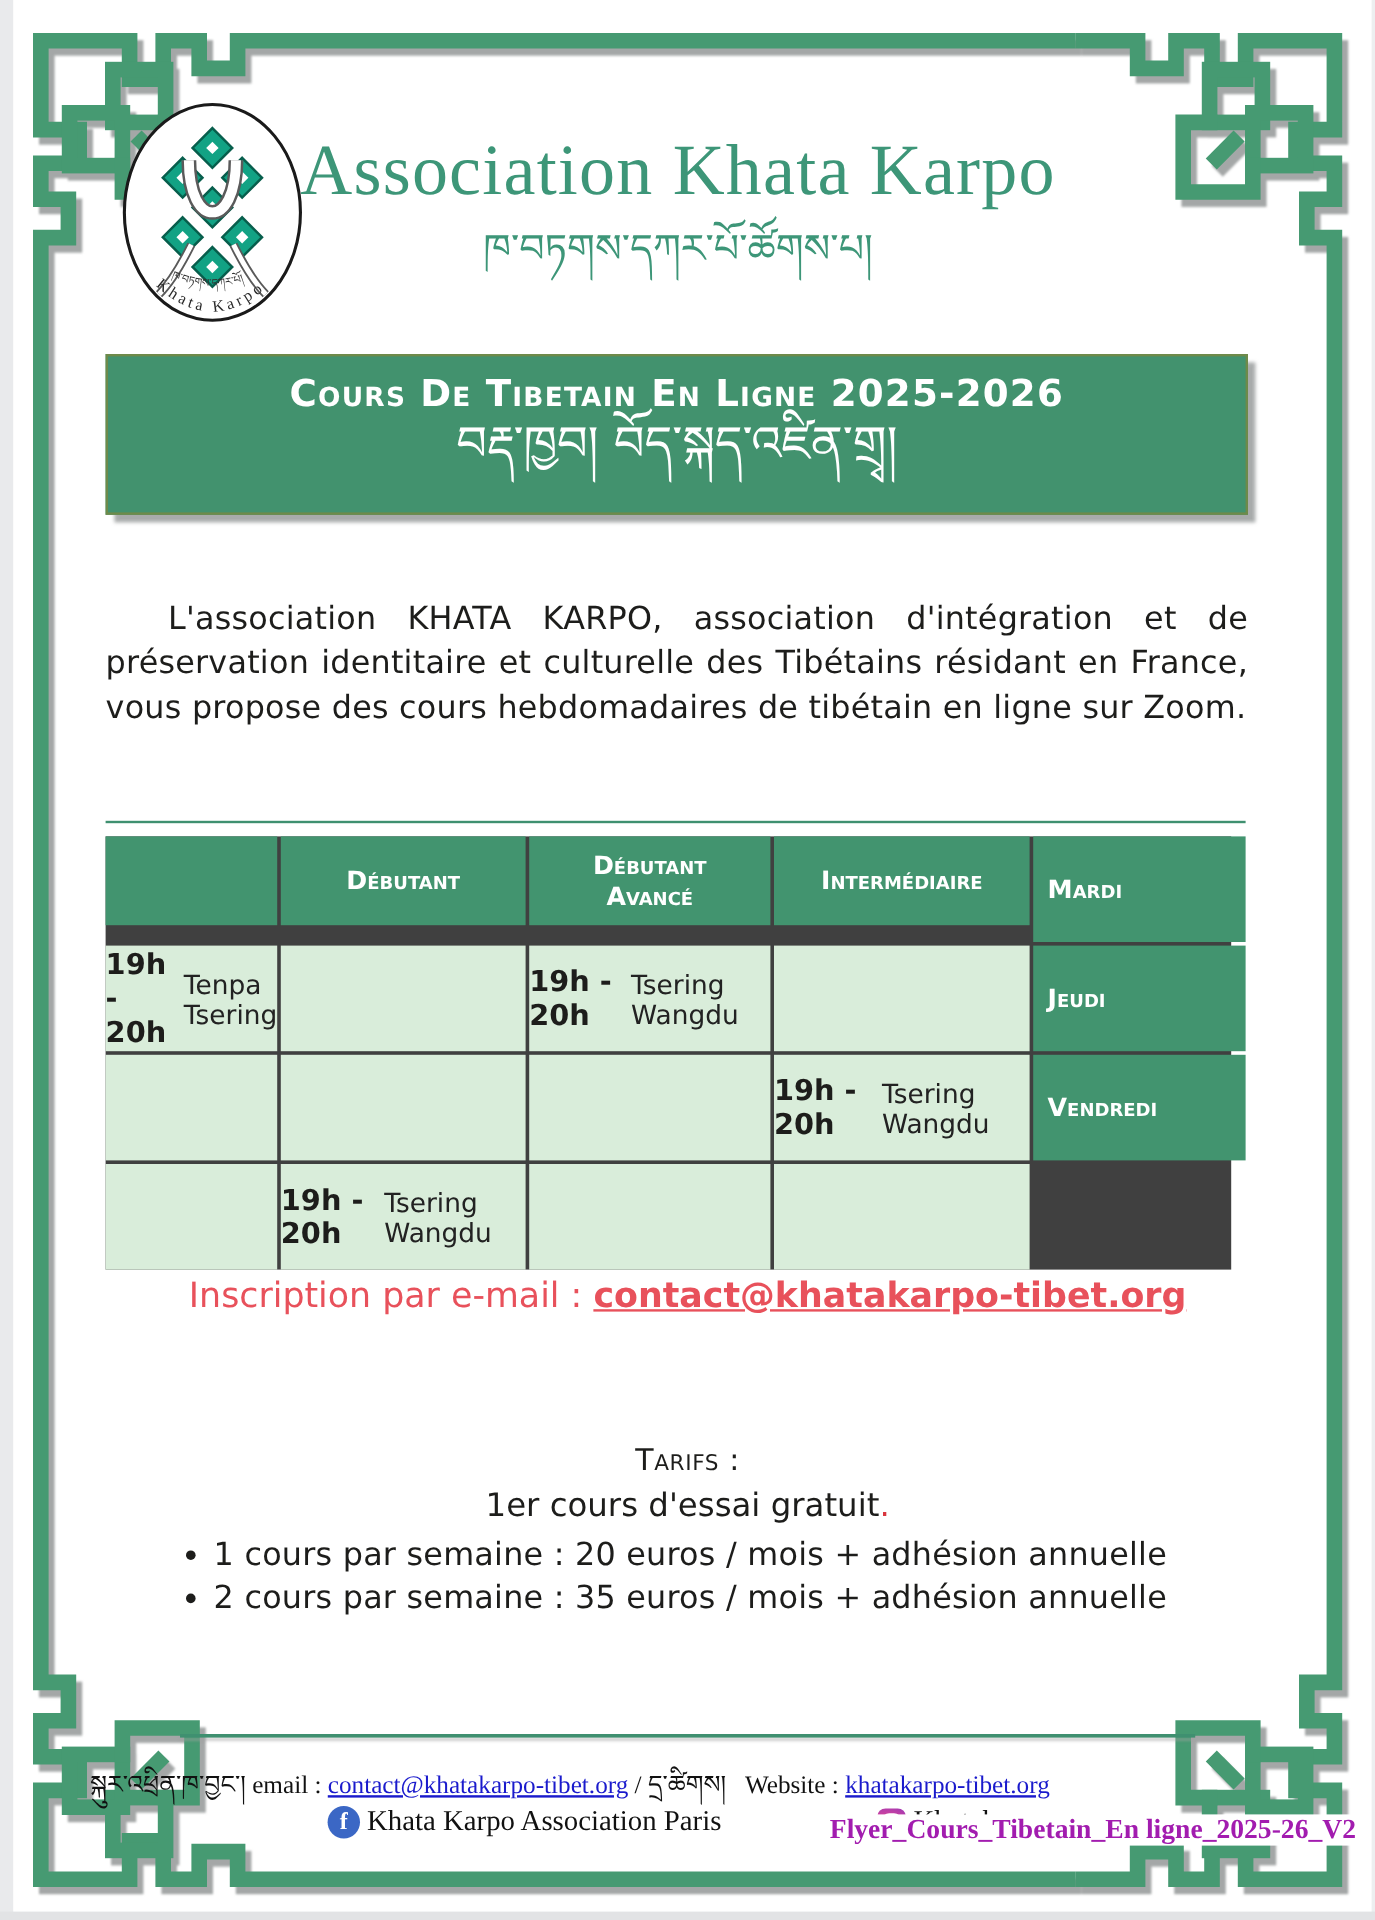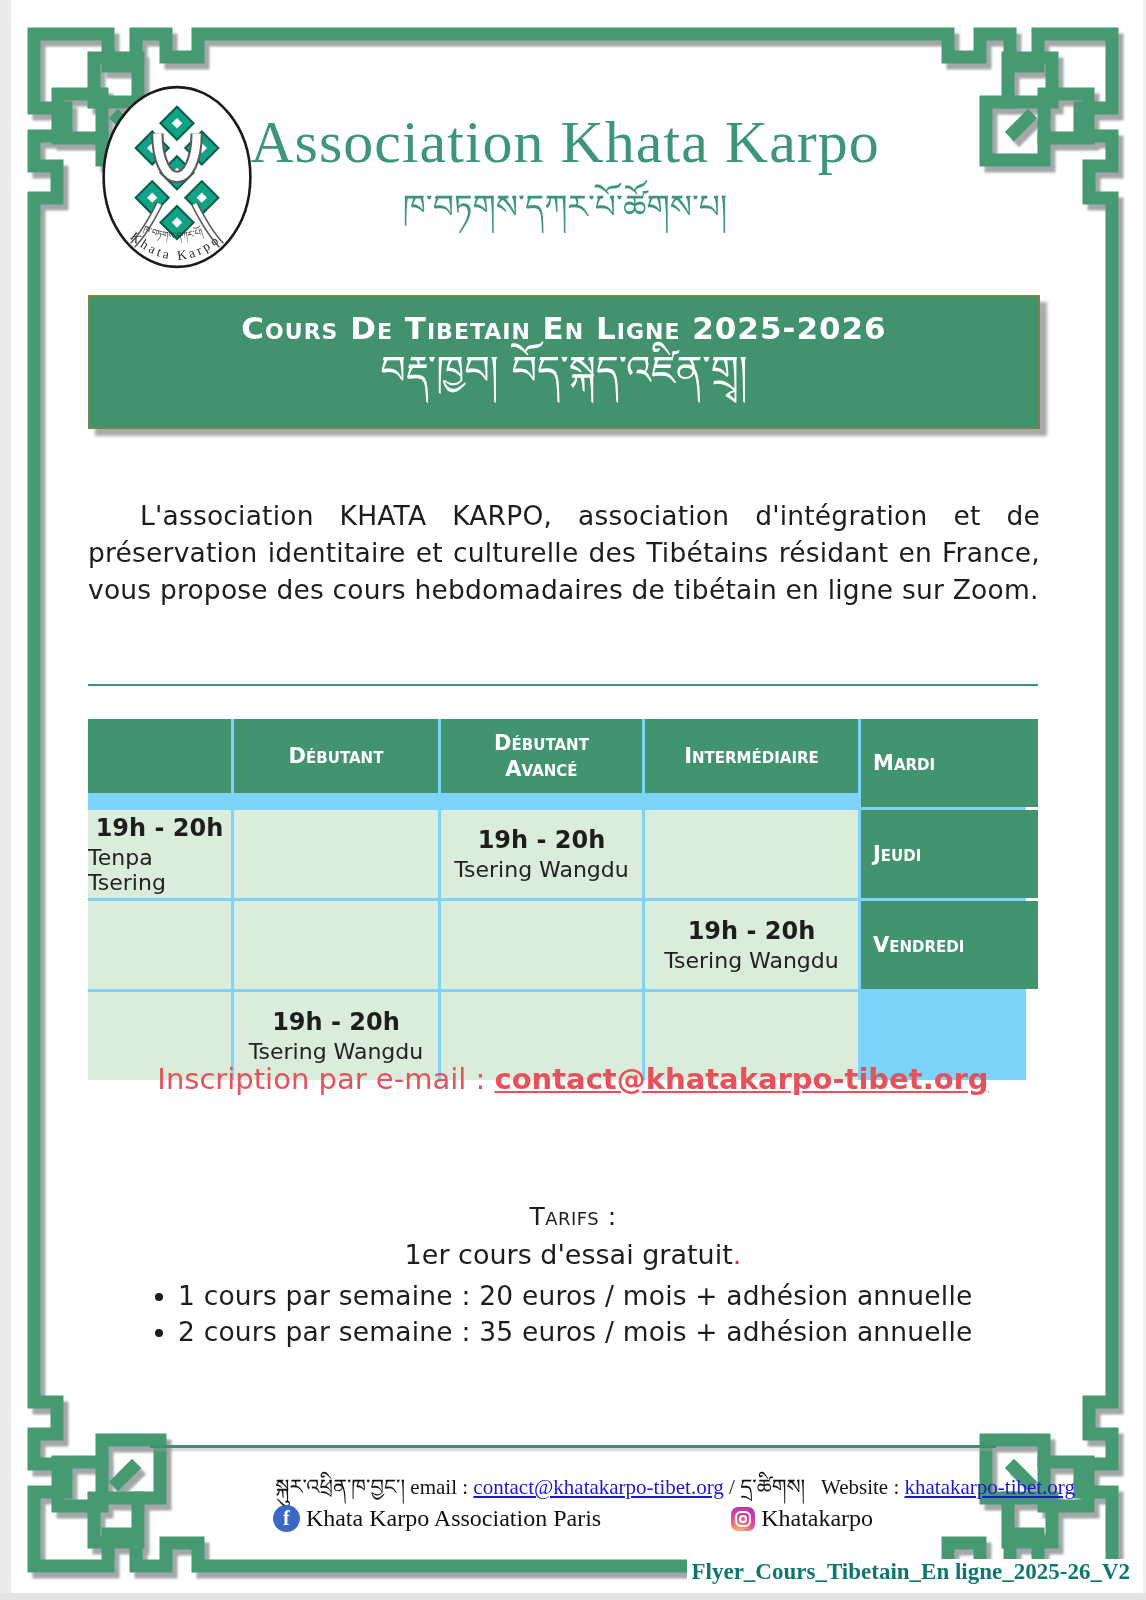--- a/index.html
+++ b/index.html
@@ -20,56 +20,56 @@
   .banner{position:absolute;left:88px;top:295px;width:948px;height:130px;background:#42926e;
           border:2px solid #6e8a4a;box-shadow:7px 7px 3px rgba(110,115,115,.6);text-align:center;color:#fff;}
   .banner-title{margin-top:13px;font-weight:700;font-size:31px;font-variant:small-caps;letter-spacing:1px;}
   .banner-tib{font-size:40px;margin-top:2px;line-height:1.1;}
   
   .intro{position:absolute;left:88px;top:497px;width:952px;font-size:26.5px;line-height:37px;
          text-align:justify;text-indent:52px;letter-spacing:.2px;}
   
   .table-topline{position:absolute;left:88px;top:684px;width:950px;height:2px;background:#3f9070;}
   .schedule{position:absolute;left:88px;top:697px;width:938px;display:grid;
-            grid-template-columns:143px 204px 201px 213px 177px;gap:3px;background:#7dd3fc;margin-top:22px;}
+            grid-template-columns:143px 204px 201px 213px 177px;gap:3px;background:#404040;}
   .th{background:#42946f;color:#fff;font-variant:small-caps;font-weight:700;font-size:21px;
       display:flex;align-items:center;justify-content:center;text-align:center;height:74px;line-height:1.25;padding:0 18px;box-sizing:border-box;}
   .day{background:#42946f;color:#fff;font-variant:small-caps;font-weight:700;font-size:21px;
        display:flex;align-items:center;height:88px;padding-left:12px;box-sizing:border-box;}
-  .td{background:#d9edda;display:flex;flex-direction:column;align-items:center;justify-content:center;height:88px;}
+  .td{background:#d9edda;display:flex;flex-direction:row;align-items:center;justify-content:center;height:88px;}
   .time{font-weight:700;font-size:24px;color:#1d1d1b;}
   .teacher{font-size:22px;margin-top:3px;color:#222;}
   
   .inscription{position:absolute;top:1062px;left:0;width:100%;text-align:center;font-size:29px;color:#e8515b;}
   .inscription .email{font-weight:700;text-decoration:underline;color:#e8515b;cursor:pointer;}
   
   .tarifs{position:absolute;top:1202px;left:0;width:100%;text-align:center;}
   .tarifs-heading{font-variant:small-caps;font-size:25px;letter-spacing:.5px;}
   .trial{font-size:27px;margin-top:8px;}
   .trial .dot{color:#d9363e;}
   .tarif-list{width:820px;margin:10px auto 0;text-align:left;padding-left:30px;list-style:disc;}
   .tarif-list li{font-size:26.5px;margin-top:5px;letter-spacing:.2px;}
   
   .footer-rule{position:absolute;top:1445px;left:150px;width:846px;height:3px;background:#3f9070;
                box-shadow:0 3px 2px rgba(160,160,160,.45);}
-  .footer-line1{position:absolute;top:1463px;left:75px;width:1000px;text-align:right;
+  .footer-line1{position:absolute;top:1463px;left:75px;width:1000px;text-align:left;
                 font-family:"Liberation Serif","DejaVu Serif",serif;font-size:21px;color:#111;}
   .footer-line1 .tib{font-family:"DejaVu Sans",sans-serif;font-size:21px;}
   .footer-link{color:#1a1acc;text-decoration:underline;cursor:pointer;}
   .footer-line2{position:absolute;top:1505px;left:0;width:100%;display:flex;justify-content:center;gap:130px;
                 font-family:"Liberation Serif","DejaVu Serif",serif;font-size:24px;color:#111;}
   .social{display:inline-flex;align-items:center;gap:6px;}
   .fb-icon{width:27px;height:27px;border-radius:50%;background:#3b67c5;color:#fff;font-weight:700;
            font-family:"Liberation Serif",serif;display:inline-flex;align-items:center;justify-content:center;font-size:20px;}
   .ig-icon{width:24px;height:24px;border-radius:7px;position:relative;
            background:radial-gradient(circle at 30% 110%,#fdc468 0%,#df4996 55%,#9b36b7 100%);}
   .ig-icon::before{content:"";position:absolute;inset:4px;border:2px solid #fff;border-radius:6px;}
   .ig-icon::after{content:"";position:absolute;left:8px;top:8px;width:8px;height:8px;border:2px solid #fff;border-radius:50%;box-sizing:border-box;}
-  .filename{position:absolute;right:12px;top:1559px;font-family:"Liberation Serif","DejaVu Serif",serif;
-            font-weight:700;font-size:23px;color:#0f766e;background:#fff;padding:0 4px;}
+  .filename{position:absolute;right:12px;top:1512px;font-family:"Liberation Serif","DejaVu Serif",serif;
+            font-weight:700;font-size:23px;color:#a21caf;background:#fff;padding:0 4px;}
 </style>
 </head>
 <body>
 
 <div class="page">
 
   <svg class="border-svg" width="1146" height="1600" viewBox="0 0 1146 1600">
     <defs>
       <symbol id="fret" viewBox="0 0 250 250">
         <g fill="none" stroke="#469a72" stroke-width="13" stroke-linecap="square">

